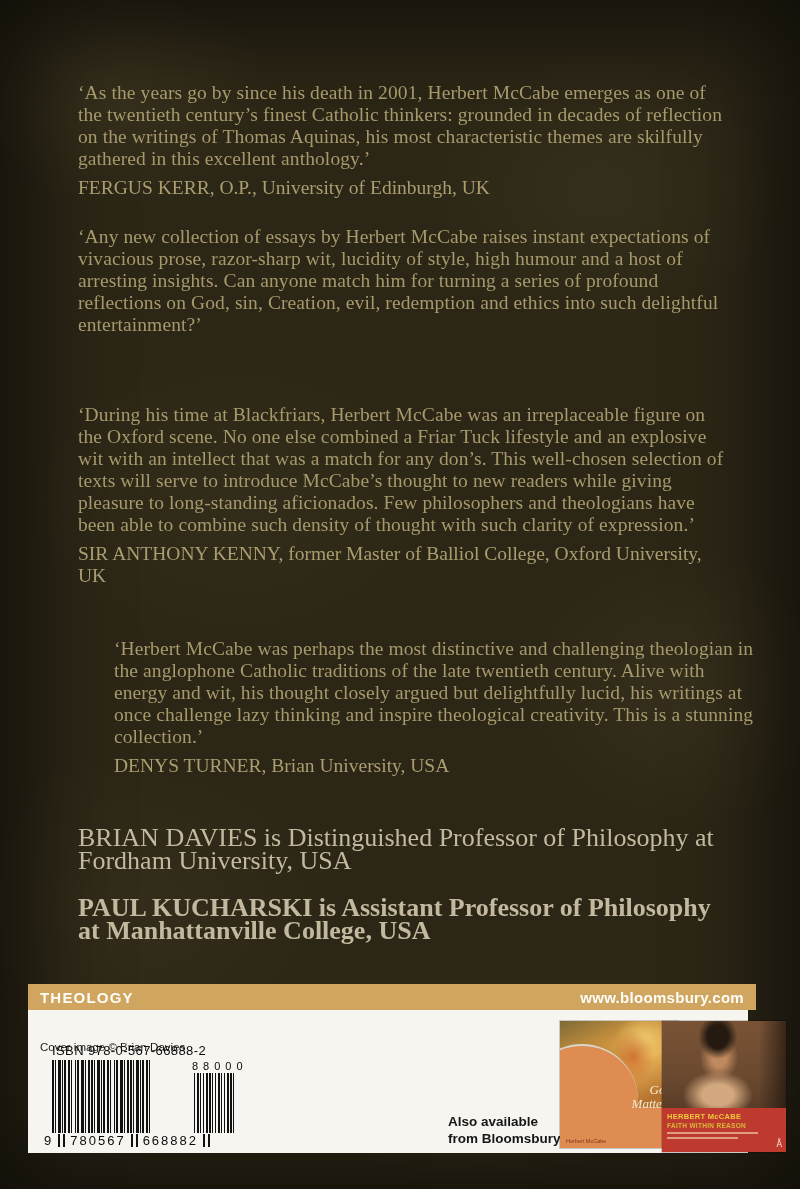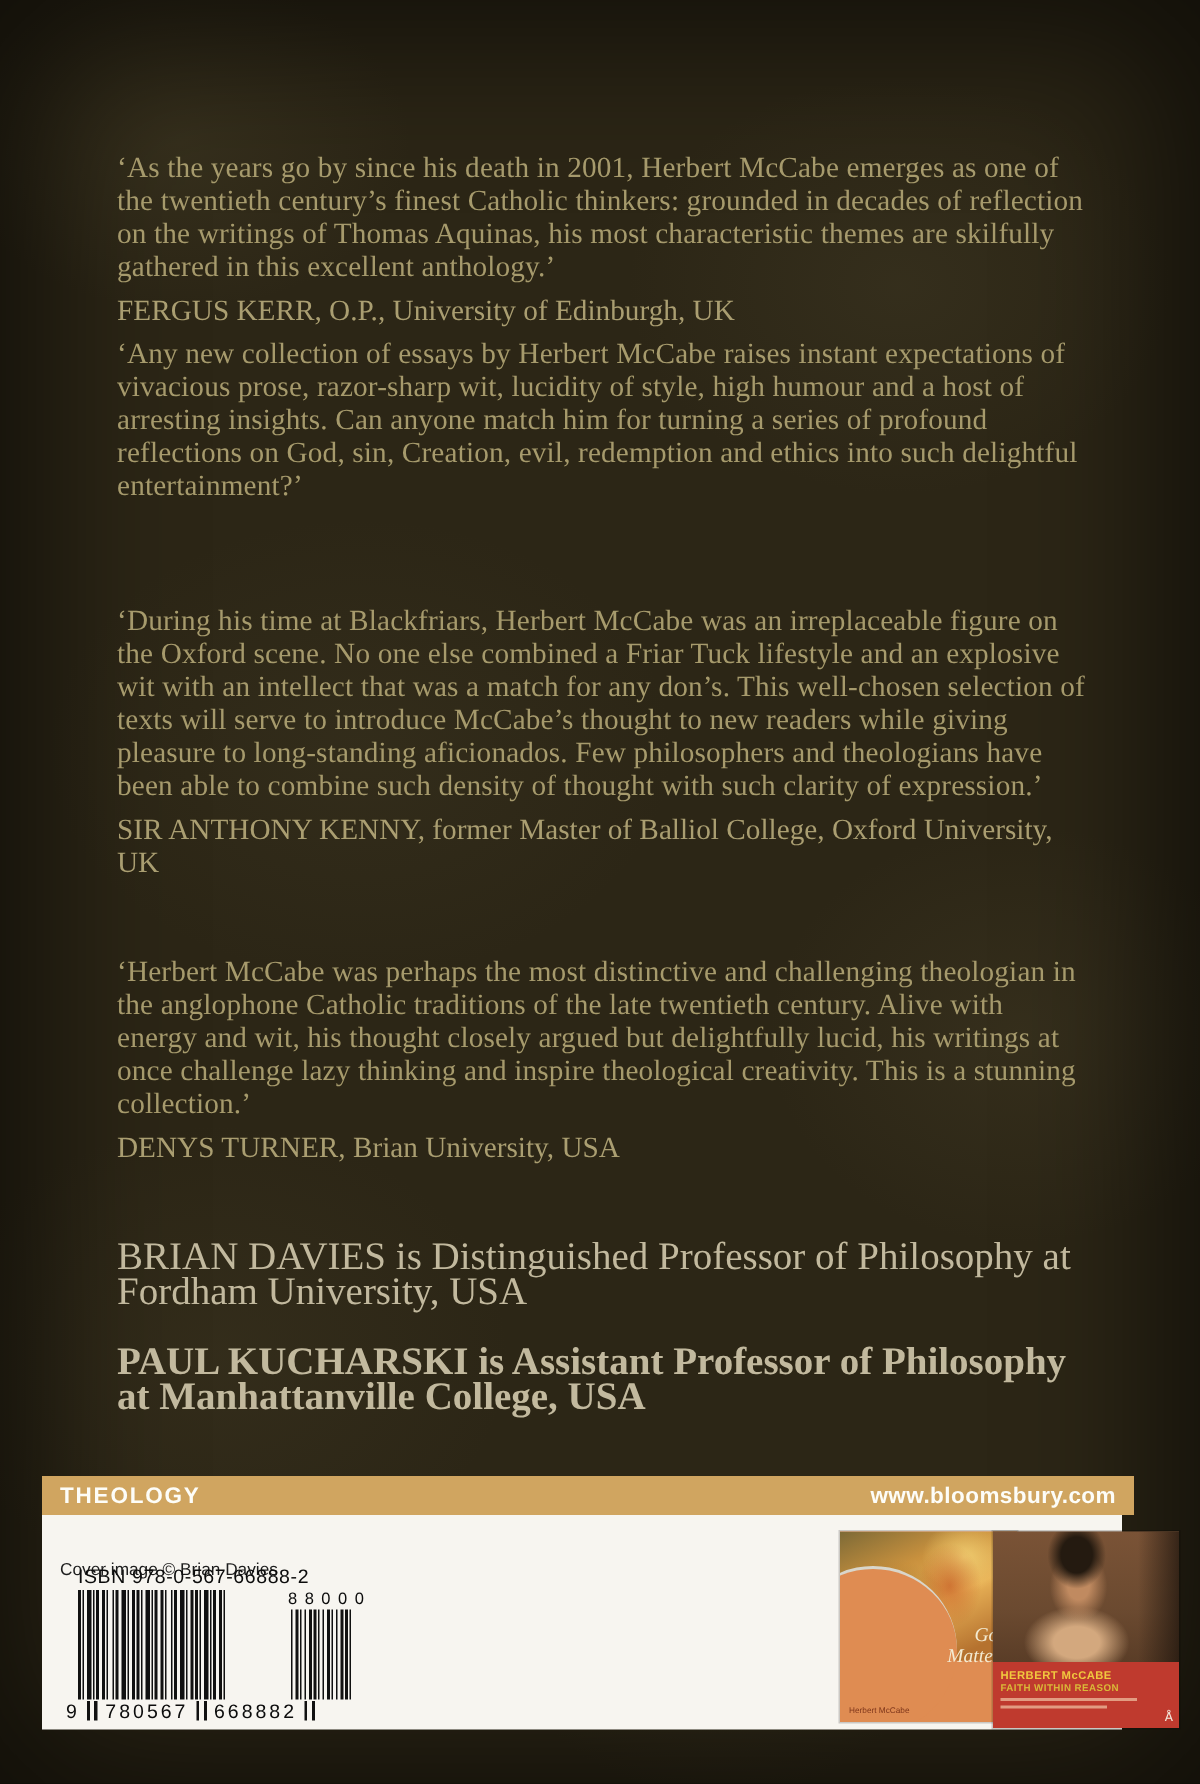--- a/index.html
+++ b/index.html
@@ -19,21 +19,21 @@
       radial-gradient(240px 200px at 85% 58%, rgba(98,88,58,.18), transparent 70%),
       radial-gradient(280px 220px at 18% 76%, rgba(90,80,52,.16), transparent 70%),
       radial-gradient(200px 150px at 60% 92%, rgba(98,90,60,.14), transparent 70%);
     box-shadow:inset 0 0 95px 28px rgba(0,0,0,.60);
   }
   
   .quote-block{position:absolute;left:78px;width:646px;color:#a69a6c;}
   .quote-text{font-size:19.5px;line-height:22px;letter-spacing:.1px;}
   .quote-attribution{font-size:19.5px;line-height:22px;margin-top:7px;color:#aa9e71;}
   .bio-block{position:absolute;left:78px;width:646px;color:#c2b99e;font-size:26px;line-height:23px;}
-  #q1{top:82px;margin-top:20px;} #q2{top:226px;} #q3{top:404px;} #q4{top:638px;}
+  #q1{top:82px;} #q2{top:226px;} #q3{top:404px;} #q4{top:638px;margin-left:36px;}
   #bio1{top:826px;} #bio2{top:896px;font-weight:bold;}
   
   .band{
     position:absolute;left:28px;top:984px;width:728px;height:26px;
     background:#d0a560;display:flex;align-items:center;justify-content:space-between;
     font-family:"Liberation Sans","DejaVu Sans",sans-serif;font-weight:bold;color:#fdfdf8;
     padding:0 12px;box-sizing:border-box;
   }
   .band .category{font-size:15px;letter-spacing:1.2px;}
   .band .website{font-size:15px;letter-spacing:.3px;}
@@ -182,20 +182,24 @@
 
     <div class="barcode-digits">
       <span>9</span>
       <span class="guard"></span>
       <span>780567</span>
       <span class="guard"></span>
       <span>668882</span>
       <span class="guard"></span>
     </div>
 
+    <div class="also-available">
+      <div>Also available</div>
+      <div>from Bloomsbury</div>
+    </div>
 
     <div class="thumb thumb-gm">
       <div class="gm-art"></div>
       <div class="gm-bottom"></div>
       <div class="gm-dome"></div>
       <div class="gm-title">God Matters</div>
       <div class="gm-author">Herbert McCabe</div>
       <div class="gm-logo">Å</div>
     </div>
 

